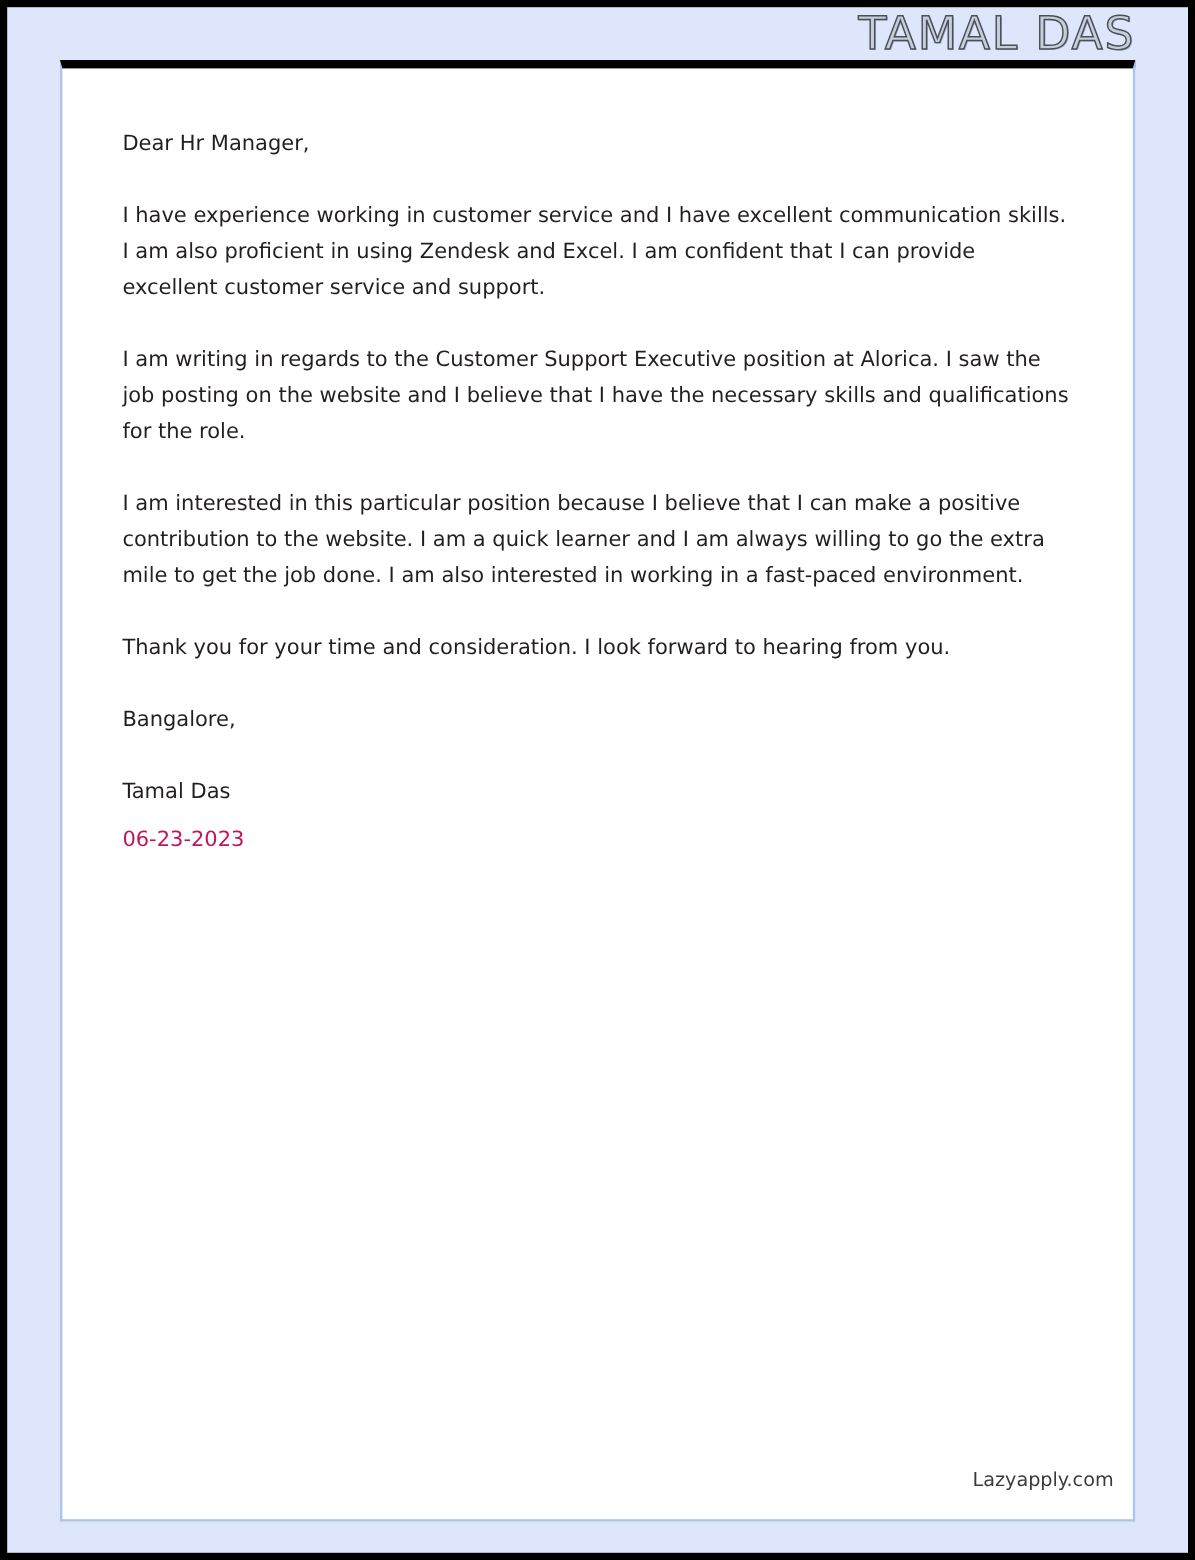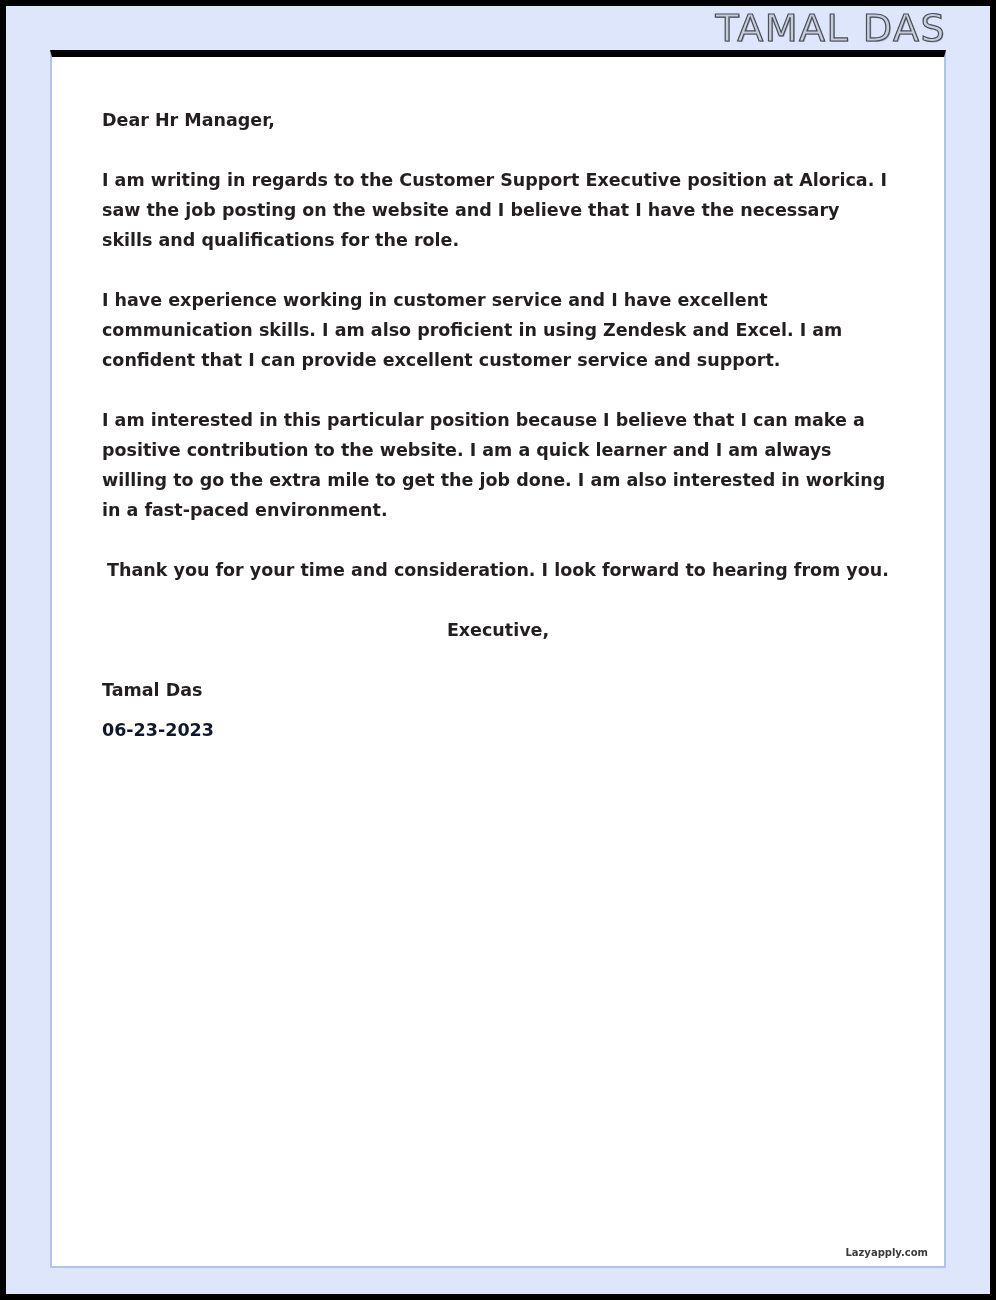--- a/index.html
+++ b/index.html
@@ -79,82 +79,81 @@
     width: 100%;
     height: 100%;
     padding: 48px 50px 0 50px;
   }
 
   
   .letter-body {
     font-size: 17.5px;
     line-height: 30px;
     color: #231f20;
-    font-weight: 700;
+    font-weight: 400;
   }
 
   .salutation {
     margin-bottom: 30px;
   }
 
   .paragraph {
     margin-bottom: 30px;
   }
 
   .closing-line {
     margin-bottom: 30px;
-    text-align: center;
   }
 
   .signature-name {
     margin-bottom: 10px;
   }
 
   .letter-date {
-    color: #0f172a;
+    color: #be185d;
   }
 
   
   .footer-watermark {
     position: absolute;
     right: 16px;
-    bottom: 8px;
-    font-size: 10px;
+    bottom: 24px;
+    font-size: 16px;
     color: #3b3b3b;
-    font-weight: 700;
+    font-weight: 400;
     white-space: nowrap;
   }
 </style>
 </head>
 <body>
 
 <div class="outer-frame">
   <div class="canvas">
 
     <div class="header-band">
       <div class="header-name">TAMAL DAS</div>
     </div>
 
     <div class="page">
       <div class="page-inner">
 
         <div class="letter-body">
 
           <div class="salutation">Dear Hr Manager,</div>
 
+          <div class="paragraph">I have experience working in customer service and I have excellent communication skills. I am also proficient in using Zendesk and Excel. I am confident that I can provide excellent customer service and support.</div>
+
           <div class="paragraph">I am writing in regards to the Customer Support Executive position at Alorica. I saw the job posting on the website and I believe that I have the necessary skills and qualifications for the role.</div>
-
-          <div class="paragraph">I have experience working in customer service and I have excellent communication skills. I am also proficient in using Zendesk and Excel. I am confident that I can provide excellent customer service and support.</div>
 
           <div class="paragraph">I am interested in this particular position because I believe that I can make a positive contribution to the website. I am a quick learner and I am always willing to go the extra mile to get the job done. I am also interested in working in a fast-paced environment.</div>
 
 
           <div class="closing-line">Thank you for your time and consideration. I look forward to hearing from you.</div>
 
-          <div class="closing-line">Executive,</div>
+          <div class="closing-line">Bangalore,</div>
 
           <div class="signature-name">Tamal Das</div>
 
           <div class="letter-date">06-23-2023</div>
 
         </div>
 
         <div class="footer-watermark">Lazyapply.com</div>
 
       </div>

